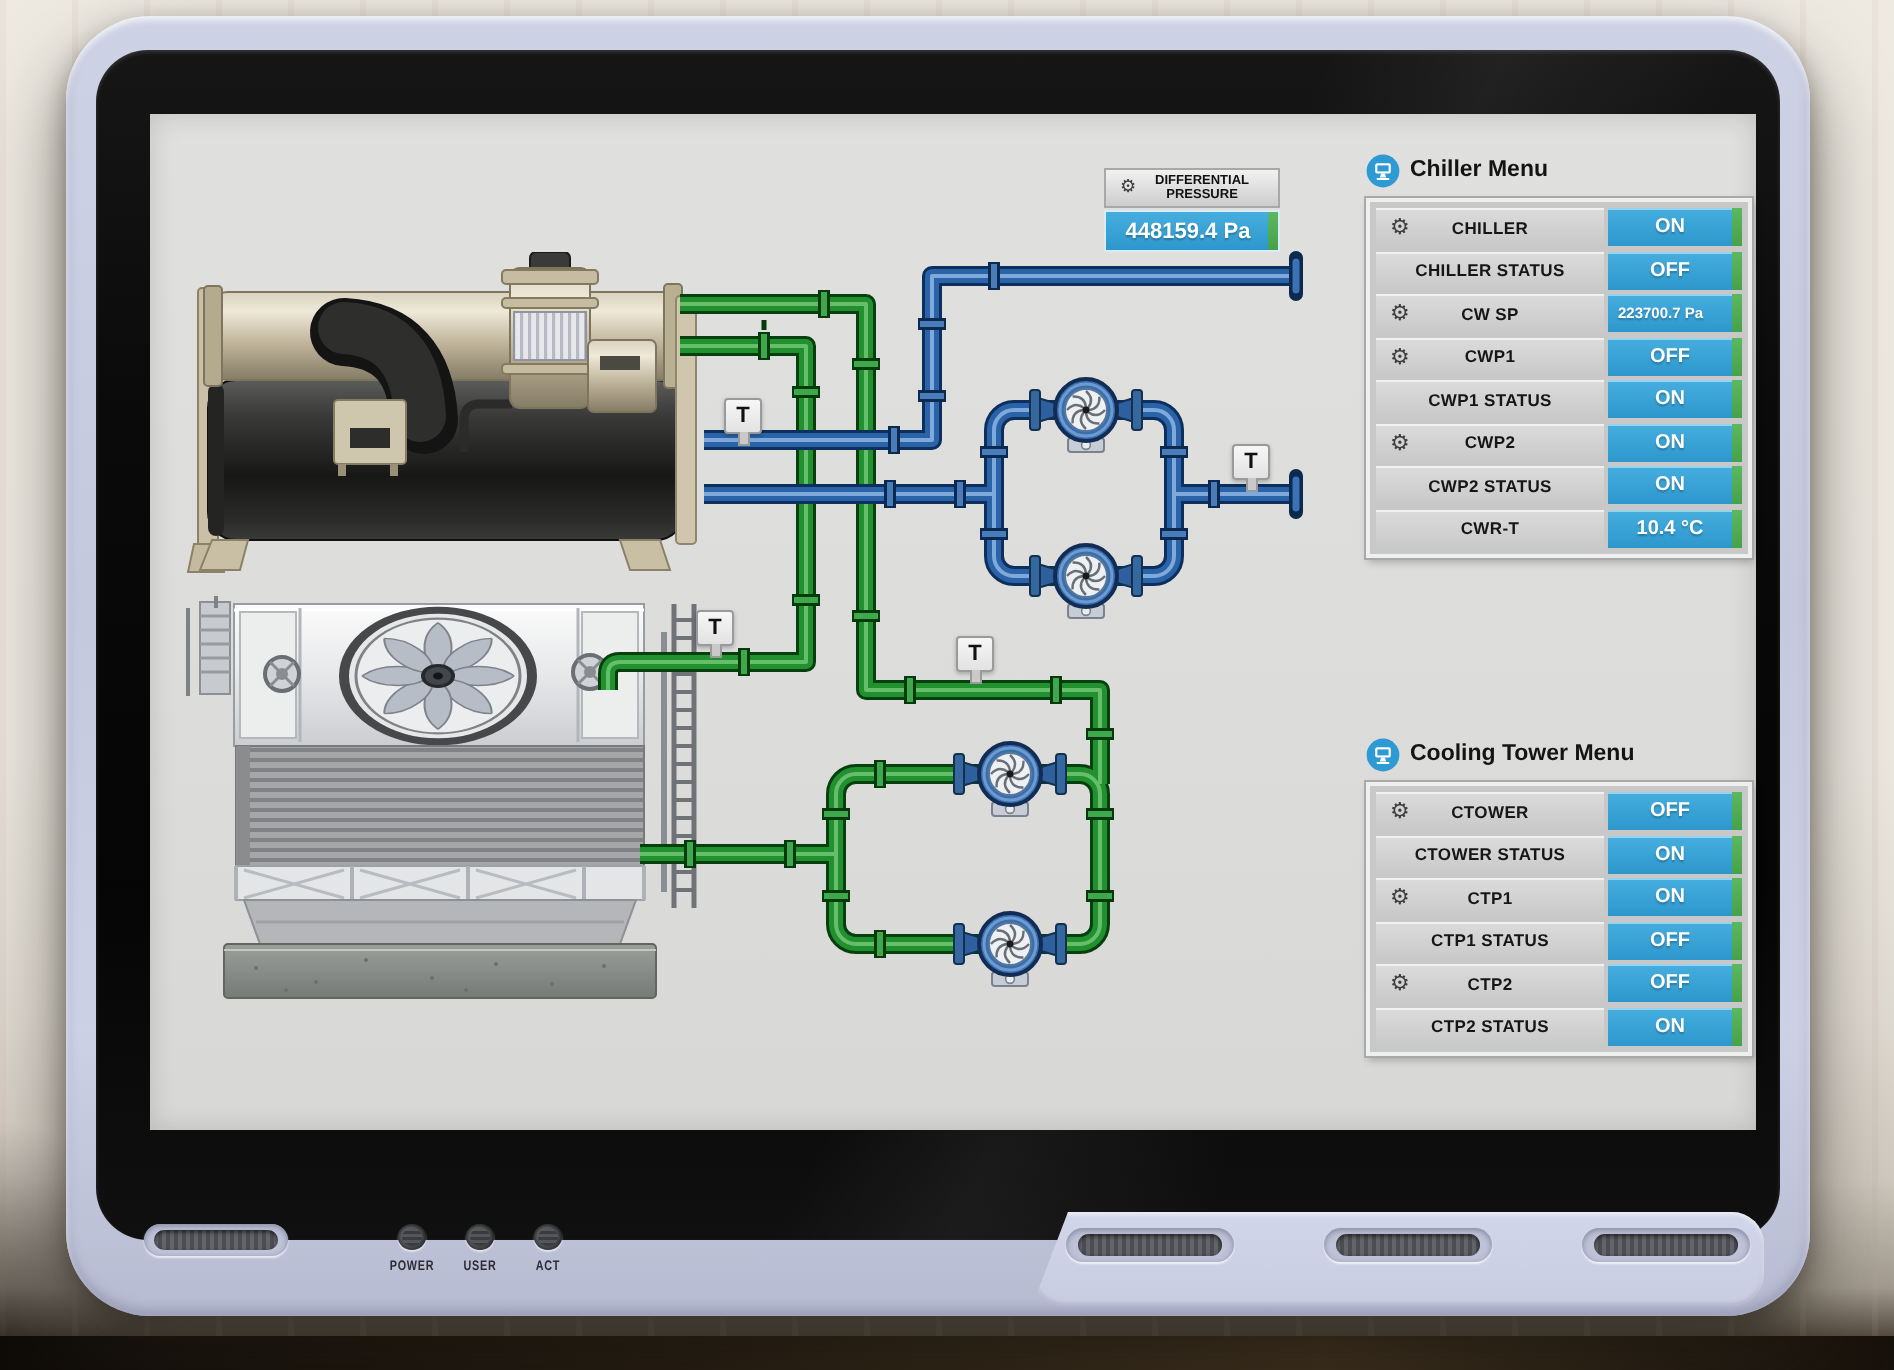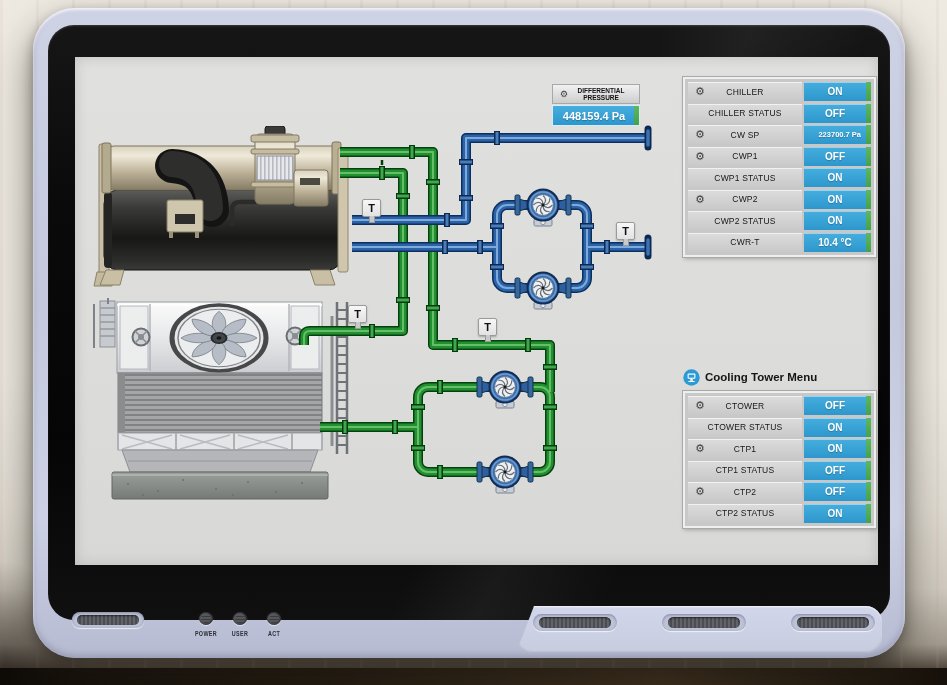--- a/index.html
+++ b/index.html
@@ -75,25 +75,25 @@
   .menu-ctower{left:683px;top:326px;margin-top:40px;}
   .menu-header{display:flex;align-items:center;gap:5px;height:22px;}
   .menu-title{font-size:11.5px;font-weight:bold;color:#141414;}
   .menu-panel{margin-top:3px;background:#c8c8c8;border:2px solid #eef0ef;box-shadow:0 0 0 1px #a9a9a9,1px 2px 4px rgba(0,0,0,.25);
     padding:3px;box-sizing:border-box;}
   .menu-row{display:flex;height:19px;margin-bottom:2.5px;}
   .menu-row:last-child{margin-bottom:0;}
   .row-label-cell{flex:1;position:relative;display:flex;align-items:center;justify-content:center;
     background:linear-gradient(180deg,#dcdcdc,#c9c9c9);box-shadow:inset 0 1px 0 rgba(255,255,255,.6);}
   .row-label-cell .gear{position:absolute;left:7px;font-size:11px;}
-  .row-label{font-size:8.5px;font-weight:normal;color:#161616;letter-spacing:.2px;}
+  .row-label{font-size:8.5px;font-weight:bold;color:#161616;letter-spacing:.2px;}
   .row-value{position:relative;width:67px;margin-left:2px;background:linear-gradient(180deg,#46aede,#2d97cd);
     display:flex;align-items:center;justify-content:center;box-shadow:inset 0 1px 0 rgba(255,255,255,.45);}
   .row-value span{font-size:10px;font-weight:bold;color:#fff;text-shadow:0 1px 1px rgba(0,0,0,.25);
-    padding-right:5px;text-align:right;line-height:9px;}
+    padding-right:5px;text-align:left;line-height:9px;}
   .row-value.small span{font-size:7.5px;line-height:8px;width:52px;}
 
   .menu-icon{width:17px;height:17px;}
 </style>
 </head>
 <body>
 
 <div class="bg-stripes"></div>
 <div class="corner-shadow"></div>
 <div class="floor"></div>
@@ -385,20 +385,30 @@
       <span class="gear">⚙</span>
       <span class="dp-label-text">DIFFERENTIAL PRESSURE</span>
     </div>
     <div class="dp-value">
       <span>448159.4 Pa</span>
       <i class="green-strip"></i>
     </div>
   </div>
 
   <div class="menu menu-chiller">
+    <div class="menu-header">
+      <svg class="menu-icon" viewBox="0 0 17 17">
+        <circle cx="8.5" cy="8.5" r="8.2" fill="#2e9ad4"></circle>
+        <rect x="4.6" y="4.6" width="7.8" height="5.2" rx="1" fill="#ffffff"></rect>
+        <rect x="5.7" y="5.7" width="5.6" height="3" fill="#2e9ad4"></rect>
+        <path d="M7.6,9.8 h1.8 l.7,2 h-3.2 z" fill="#ffffff"></path>
+        <rect x="5.4" y="12" width="6.2" height="1" fill="#ffffff"></rect>
+      </svg>
+      <span class="menu-title">Chiller Menu</span>
+    </div>
     <div class="menu-panel">
         <div class="menu-row">
           <div class="row-label-cell">
             <span class="gear">⚙</span>
             <span class="row-label">CHILLER</span>
           </div>
           <div class="row-value">
             <span>ON</span>
             <i class="green-strip"></i>
           </div>

